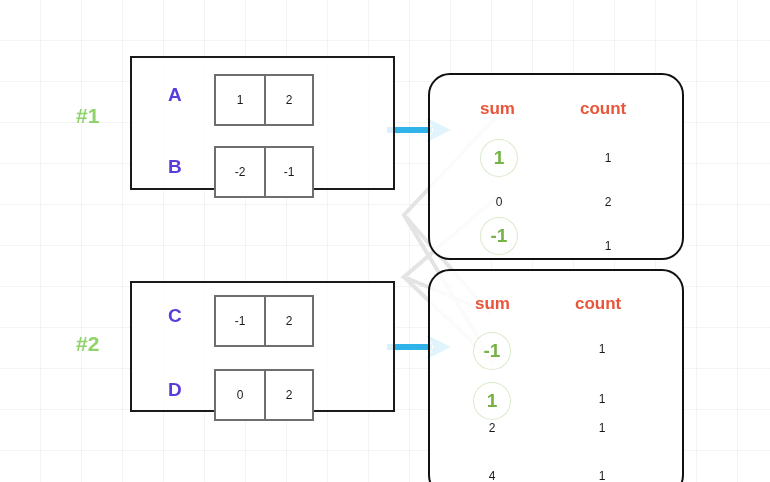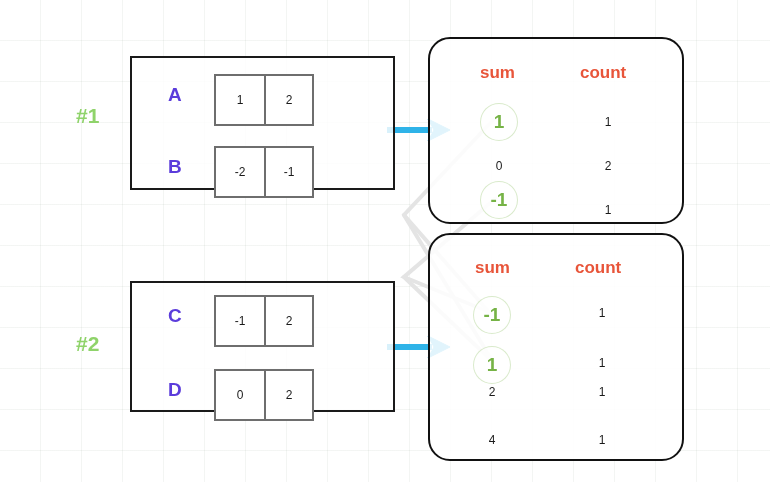--- a/index.html
+++ b/index.html
@@ -78,20 +78,21 @@
   }
   .cell + .cell { border-left: 2px solid #6e6e6e; }
 
   
   .result-panel {
     position: absolute;
     border: 2px solid #111111;
     border-radius: 22px;
     background: rgba(255,255,255,0.86);
     box-sizing: border-box;
+    margin-top: 36px;
   }
   #result-panel-1 { left: 428px; top: 37px; width: 256px; height: 187px; }
   #result-panel-2 { left: 428px; top: 233px; width: 256px; height: 228px; }
 
   .col-head {
     position: absolute;
     font-size: 17px;
     font-weight: 700;
     color: #e8553a;
     font-family: "Liberation Sans", sans-serif;

